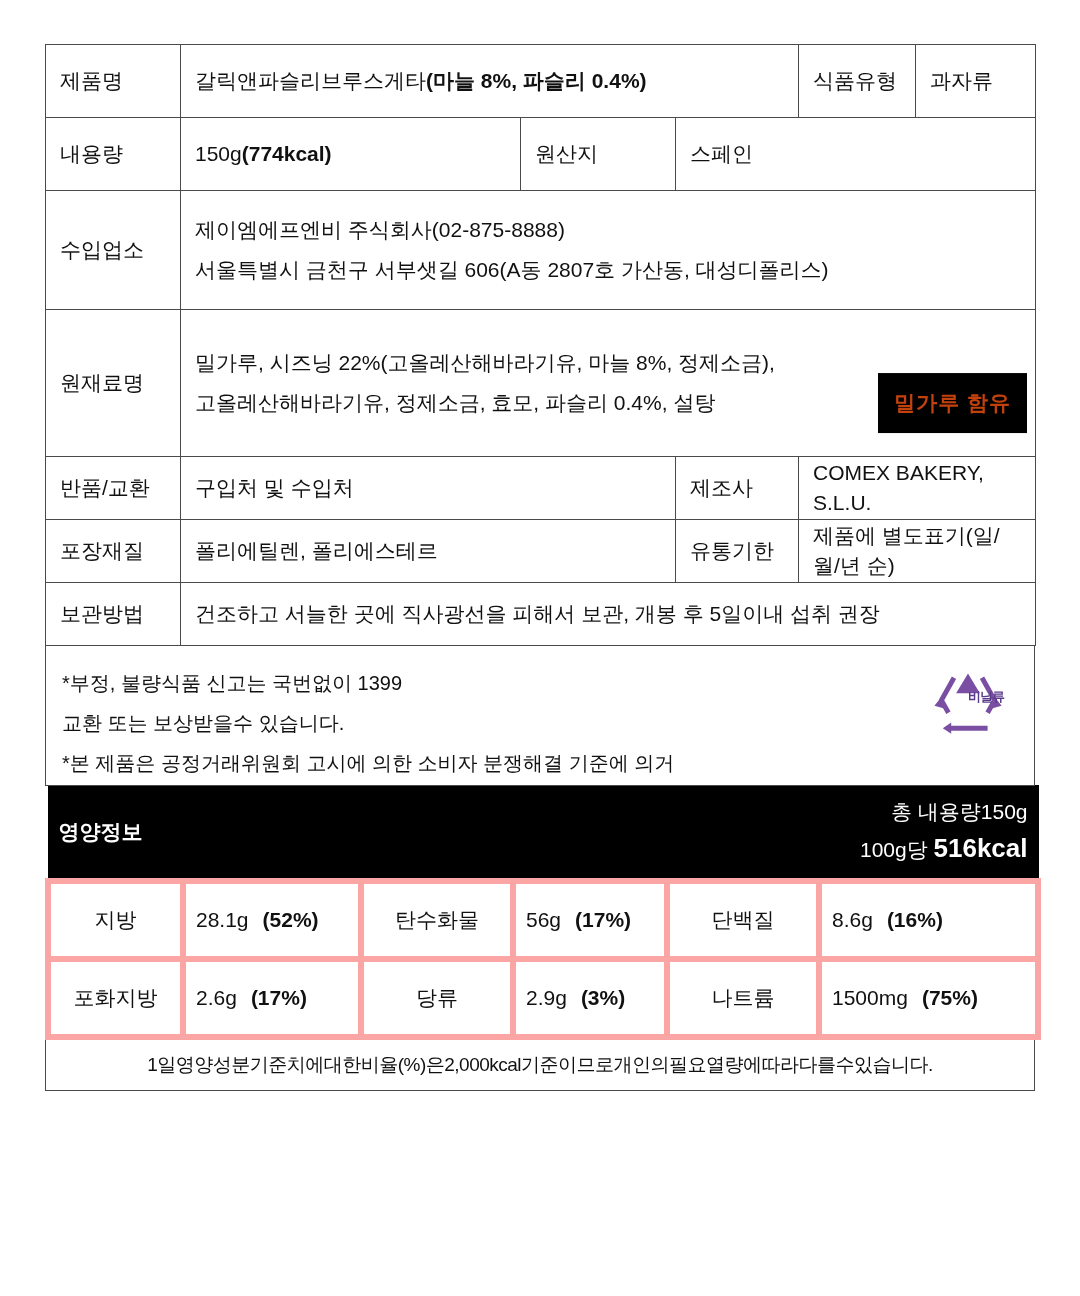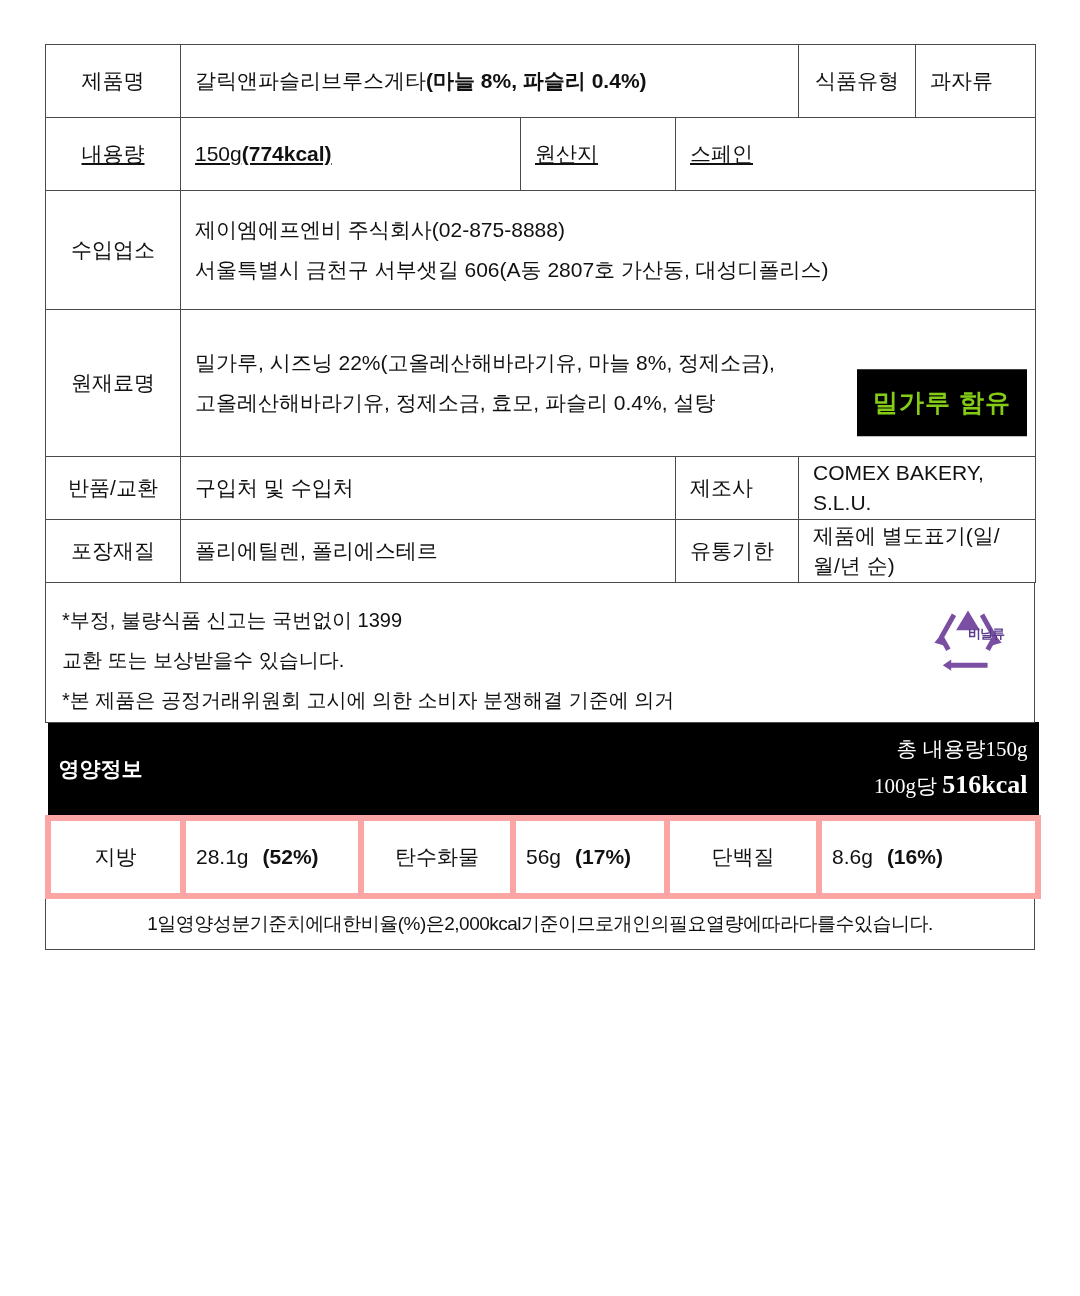--- a/index.html
+++ b/index.html
@@ -27,55 +27,54 @@
   }
   table.label td {
     border: 1px solid #4a4a4a;
     padding: 0 14px;
     font-size: 21px;
     line-height: 1.45;
     vertical-align: middle;
     background: #ffffff;
   }
   .lbl {
-    text-align: center;
     font-size: 21px;
   }
   .val {
     text-align: left;
   }
   .bold {
     font-weight: bold;
   }
   .big {
     font-size: 23px;
   }
   .r1 td { height: 72px; }
-  .r2 td { height: 72px; text-decoration: underline; }
+  .r2 td { height: 72px; }
   .r-imp td { height: 118px; }
   .r-ing td { height: 146px; }
   .r-sm td { height: 62px; }
   .imp-line {
     display: block;
     line-height: 1.9;
   }
   .ing-line {
     display: block;
     line-height: 1.9;
     position: relative;
   }
   .wheat-badge {
     position: absolute;
     right: -6px;
     top: 50%;
     transform: translateY(-50%);
     background: #000000;
-    color: #84cc16;
-    font-weight: bold;
-    font-size: 25px;
+    color: #c2410c;
+    font-weight: bold;
+    font-size: 21px;
     padding: 10px 16px;
     letter-spacing: 1px;
     white-space: nowrap;
   }
   .notes {
     border: 1px solid #4a4a4a;
     border-top: none;
     padding: 14px 16px 12px 16px;
     position: relative;
     height: 140px;
@@ -204,20 +203,24 @@
         <td class="lbl">반품/교환</td>
         <td class="val" colspan="2">구입처 및 수입처</td>
         <td class="val">제조사</td>
         <td class="val" colspan="2">COMEX BAKERY, S.L.U.</td>
       </tr>
       <tr class="r-sm">
         <td class="lbl">포장재질</td>
         <td class="val" colspan="2">폴리에틸렌, 폴리에스테르</td>
         <td class="val">유통기한</td>
         <td class="val" colspan="2">제품에 별도표기(일/월/년 순)</td>
+      </tr>
+      <tr class="r-sm">
+        <td class="lbl">보관방법</td>
+        <td class="val" colspan="5">건조하고 서늘한 곳에 직사광선을 피해서 보관, 개봉 후 5일이내 섭취 권장</td>
       </tr>
     </tbody>
   </table>
 
   <div class="notes">
     <p>*부정, 불량식품 신고는 국번없이 1399</p>
     <p>교환 또는 보상받을수 있습니다.</p>
     <p>*본 제품은 공정거래위원회 고시에 의한 소비자 분쟁해결 기준에 의거</p>
     <svg class="recycle" viewBox="0 0 100 100">
       <g fill="none" stroke="#7a4fa3" stroke-width="7" stroke-linejoin="round">
@@ -238,34 +241,42 @@
       <col style="width:135px">
       <col style="width:178px">
       <col style="width:152px">
       <col style="width:154px">
       <col style="width:152px">
       <col style="width:219px">
     </colgroup>
     <tbody>
       <tr>
         <td class="nhead nhead-title" colspan="3" style="height:92px;">영양정보</td>
-        <td class="nhead nhead-right" colspan="3" style="height:92px;font-family:Liberation Serif, serif;">
+        <td class="nhead nhead-right" colspan="3" style="height:92px;">
           <div>총 내용량150g</div>
           <div><span>100g당</span> <span class="kcal-big">516kcal</span></div>
         </td>
       </tr>
 
       <tr>
         <td class="n-name">지방</td>
         <td class="n-val"><span>28.1g</span><span class="pct">(52%)</span></td>
         <td class="n-name">탄수화물</td>
         <td class="n-val"><span>56g</span><span class="pct">(17%)</span></td>
         <td class="n-name">단백질</td>
         <td class="n-val"><span>8.6g</span><span class="pct">(16%)</span></td>
       </tr>
 
+      <tr>
+        <td class="n-name">포화지방</td>
+        <td class="n-val"><span>2.6g</span><span class="pct">(17%)</span></td>
+        <td class="n-name">당류</td>
+        <td class="n-val"><span>2.9g</span><span class="pct">(3%)</span></td>
+        <td class="n-name">나트륨</td>
+        <td class="n-val"><span>1500mg</span><span class="pct">(75%)</span></td>
+      </tr>
 
     </tbody>
   </table>
 
   <div class="footer-note">1일영양성분기준치에대한비율(%)은2,000kcal기준이므로개인의필요열량에따라다를수있습니다.</div>
 
 </div>
 
 </body></html>

